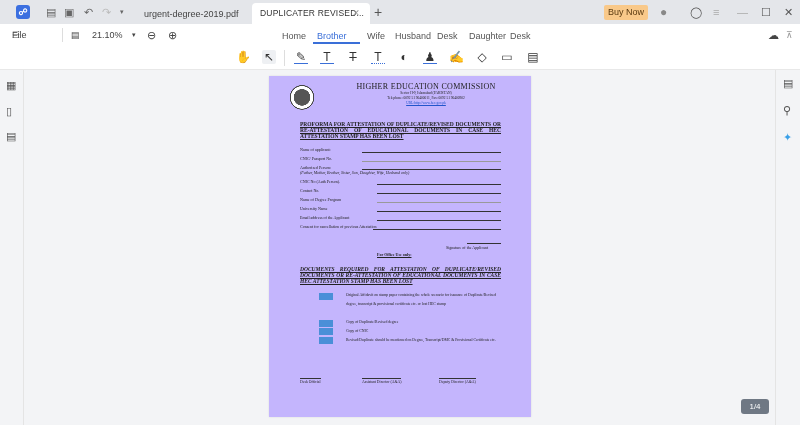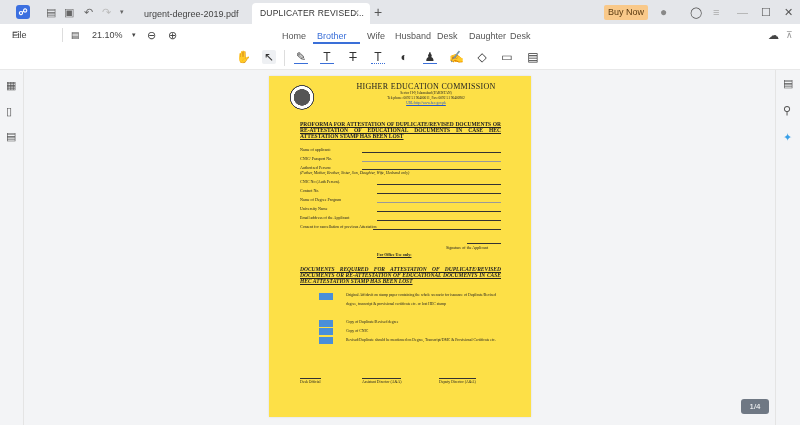--- a/index.html
+++ b/index.html
@@ -18,21 +18,21 @@
 .menu-tab{position:absolute;top:5px;font-size:9px;color:#555;line-height:14px}
 .menu-tab.active{color:#3a6fd8}
 .menu-underline{position:absolute;left:313px;top:42px;width:47px;height:1.5px;background:#3a6fd8}
 .subbar{position:absolute;left:0;top:46px;width:800px;height:24px;background:#fff;border-bottom:1px solid #e8e8e8}
 .tool{position:absolute;top:4px;width:14px;height:14px;font-size:12px;color:#333;line-height:14px;text-align:center}
 .tool.sel{background:#eef0f3;border-radius:2px}
 .tool-sep{position:absolute;left:284px;top:4px;width:1px;height:16px;background:#ddd}
 .leftbar{position:absolute;left:0;top:70px;width:24px;height:355px;background:#f3f4f6;border-right:1px solid #e4e4e4}
 .rightbar{position:absolute;left:775px;top:70px;width:25px;height:355px;background:#f3f4f6;border-left:1px solid #e4e4e4}
 .side-ic{position:absolute;font-size:11px;color:#555;line-height:12px}
-.page{position:absolute;left:269px;top:76px;width:262px;height:341px;background:#fde047;box-shadow:0 0 2px rgba(0,0,0,.1);font-family:"Liberation Serif",serif;color:#222}
+.page{position:absolute;left:269px;top:76px;width:262px;height:341px;background:#c4b5fd;box-shadow:0 0 2px rgba(0,0,0,.1);font-family:"Liberation Serif",serif;color:#222}
 .logo{position:absolute;left:20px;top:6px;width:26px;height:28px;border-radius:50%;background:radial-gradient(circle at 50% 55%,#555 0,#555 40%,#fff 42%,#fff 55%,#444 57%,#444 60%,transparent 62%)}
 .hdr-title{position:absolute;left:62px;top:6px;width:190px;text-align:center;font-size:8px;letter-spacing:.3px}
 .hdr-line{position:absolute;left:62px;width:190px;text-align:center;font-size:3.5px}
 .hdr-link{color:#2255cc;text-decoration:underline}
 .heading{position:absolute;left:31px;width:201px;font-size:5.5px;font-weight:bold;text-decoration:underline;line-height:6px;text-align:justify}
 .heading.ital{font-style:italic}
 .field{position:absolute;left:31px;font-size:4px;line-height:5px}
 .fline{position:absolute;height:.6px;background:#333}
 .fline.light{background:#999}
 .sig{position:absolute;font-size:4px}

